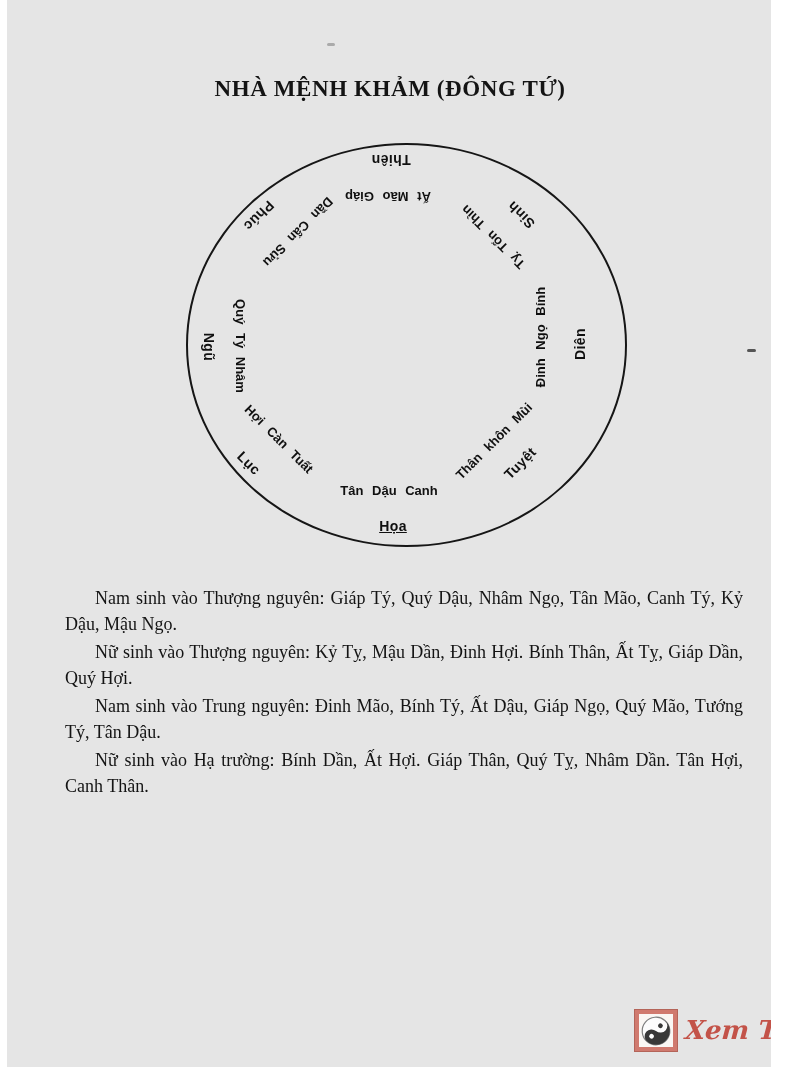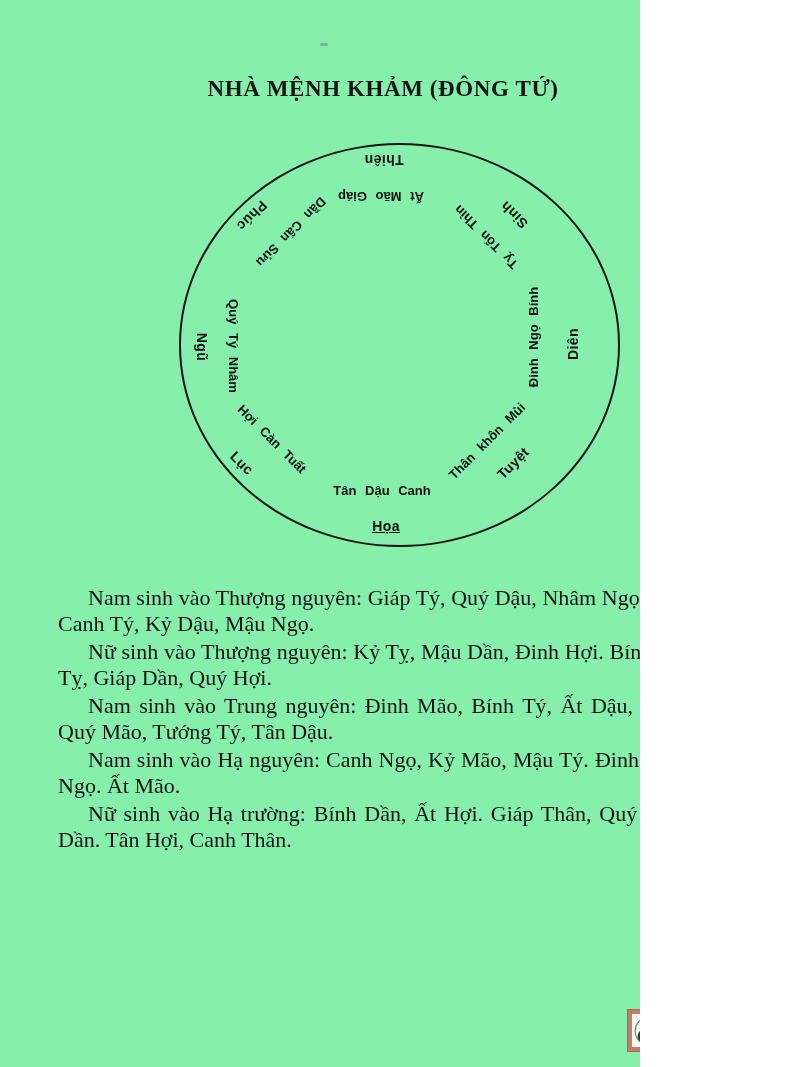--- a/index.html
+++ b/index.html
@@ -1,17 +1,17 @@
 <!DOCTYPE html>
 <html><head>
 <meta charset="utf-8">
 <style>
   html,body{margin:0;padding:0;background:#fff;}
-  .page{position:relative;width:640px;height:1067px;background:#86efac;overflow:hidden;
-        font-family:"Liberation Serif",serif;color:#141414;}
+  .page{position:relative;width:764px;height:1067px;background:#e5e5e5;overflow:hidden;
+        font-family:"Liberation Serif",serif;color:#141414;margin-left:7px;}
 
   .speck{position:absolute;background:#8a8a8a;border-radius:2px;}
   .speck.s1{left:320px;top:43px;width:8px;height:3px;opacity:.65;}
   .speck.s2{left:740px;top:349px;width:9px;height:3px;background:#555;}
 
   .title{position:absolute;left:0;top:76px;width:766px;text-align:center;
          font-size:23px;font-weight:bold;letter-spacing:.6px;white-space:nowrap;}
 
   .circle{position:absolute;left:179px;top:143px;width:437px;height:400px;
           border:2.5px solid #161616;border-radius:50%;}
@@ -35,21 +35,21 @@
   .pos-i-top{left:381px;top:196px;transform:translate(-50%,-50%) rotate(180deg);}
   .pos-i-tr {left:486px;top:237px;transform:translate(-50%,-50%) rotate(-135deg);}
   .pos-i-r  {left:533px;top:337px;transform:translate(-50%,-50%) rotate(-90deg);}
   .pos-i-br {left:487px;top:441px;transform:translate(-50%,-50%) rotate(-45deg);}
   .pos-i-b  {left:382px;top:490px;transform:translate(-50%,-50%);text-align:right;}
   .pos-i-bl {left:272px;top:439px;transform:translate(-50%,-50%) rotate(45deg);}
   .pos-i-l  {left:233px;top:346px;transform:translate(-50%,-50%) rotate(90deg);}
   .pos-i-tl {left:291px;top:232px;transform:translate(-50%,-50%) rotate(135deg);}
 
   .bodytext{position:absolute;left:58px;top:585px;width:678px;
-            font-size:22px;line-height:26px;text-align:justify;}
+            font-size:18px;line-height:26px;text-align:justify;}
   .bodytext p{margin:0 0 2px 0;text-indent:30px;}
 
   .pagenum{position:absolute;left:0;top:1063px;width:792px;text-align:left;
            font-family:"Liberation Sans",sans-serif;font-weight:bold;font-size:19px;
            letter-spacing:1px;}
 
   .watermark{position:absolute;left:627px;top:1009px;display:flex;align-items:center;opacity:.92;}
   .wm-box{width:44px;height:43px;background:#cf7266;border:1px solid #b05a4e;
           box-sizing:border-box;padding:4px;display:flex;align-items:center;justify-content:center;}
   .wm-inner{width:100%;height:100%;background:#fcf9f6;display:flex;align-items:center;justify-content:center;}
@@ -84,21 +84,20 @@
   <span class="dlabel inner pos-i-br">Thân khôn Mùi</span>
   <span class="dlabel inner pos-i-b">Tân Dậu Canh</span>
   <span class="dlabel inner pos-i-bl">Hợi Càn Tuất</span>
   <span class="dlabel inner pos-i-l">Quý Tý Nhâm</span>
   <span class="dlabel inner pos-i-tl">Dần Cấn Sửu</span>
 
   <div class="bodytext">
     <p>Nam sinh vào Thượng nguyên: Giáp Tý, Quý Dậu, Nhâm Ngọ, Tân Mão, Canh Tý, Kỷ Dậu, Mậu Ngọ.</p>
     <p>Nữ sinh vào Thượng nguyên: Kỷ Tỵ, Mậu Dần, Đinh Hợi. Bính Thân, Ất Tỵ, Giáp Dần, Quý Hợi.</p>
     <p>Nam sinh vào Trung nguyên: Đinh Mão, Bính Tý, Ất Dậu, Giáp Ngọ, Quý Mão, Tướng Tý, Tân Dậu.</p>
-    <p>Nam sinh vào Hạ nguyên: Canh Ngọ, Kỷ Mão, Mậu Tý. Đinh Dậu, Bính Ngọ. Ất Mão.</p>
     <p>Nữ sinh vào Hạ trường: Bính Dần, Ất Hợi. Giáp Thân, Quý Tỵ, Nhâm Dần. Tân Hợi, Canh Thân.</p>
   </div>
 
   <div class="pagenum">146</div>
 
   <div class="watermark">
     <div class="wm-box">
       <div class="wm-inner">
         <svg width="30" height="30" viewBox="0 0 100 100" aria-hidden="true">
           <g transform="rotate(40 50 50)">

